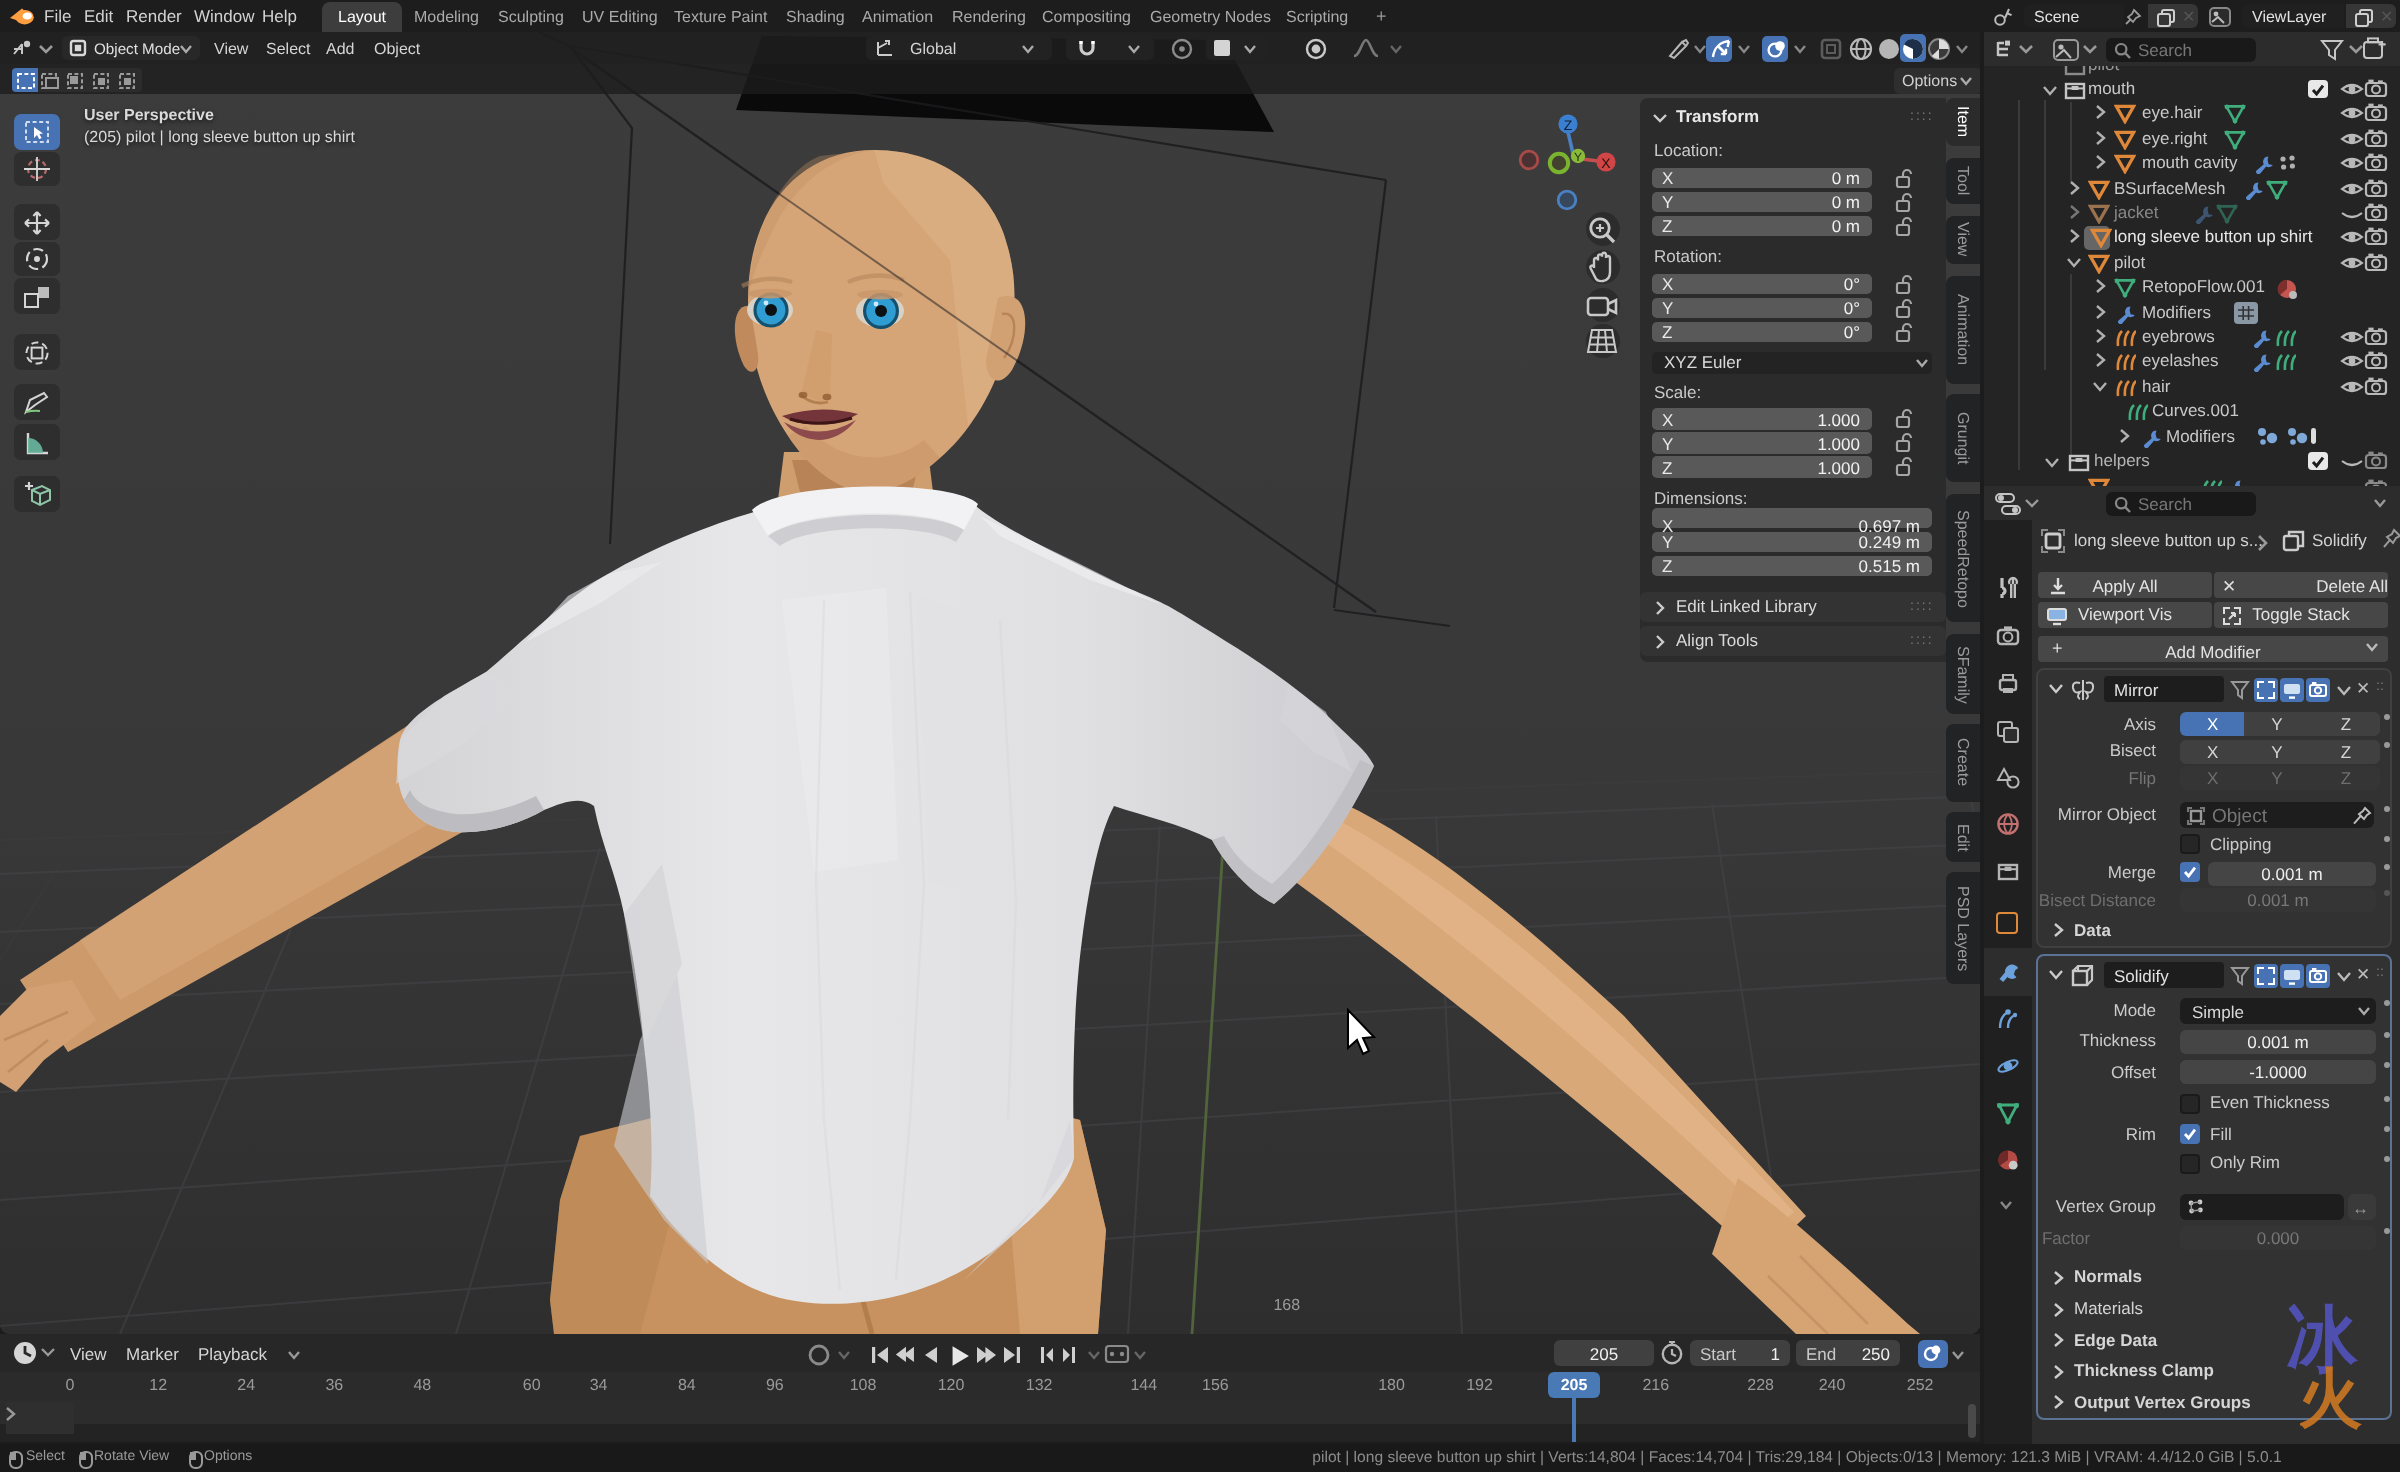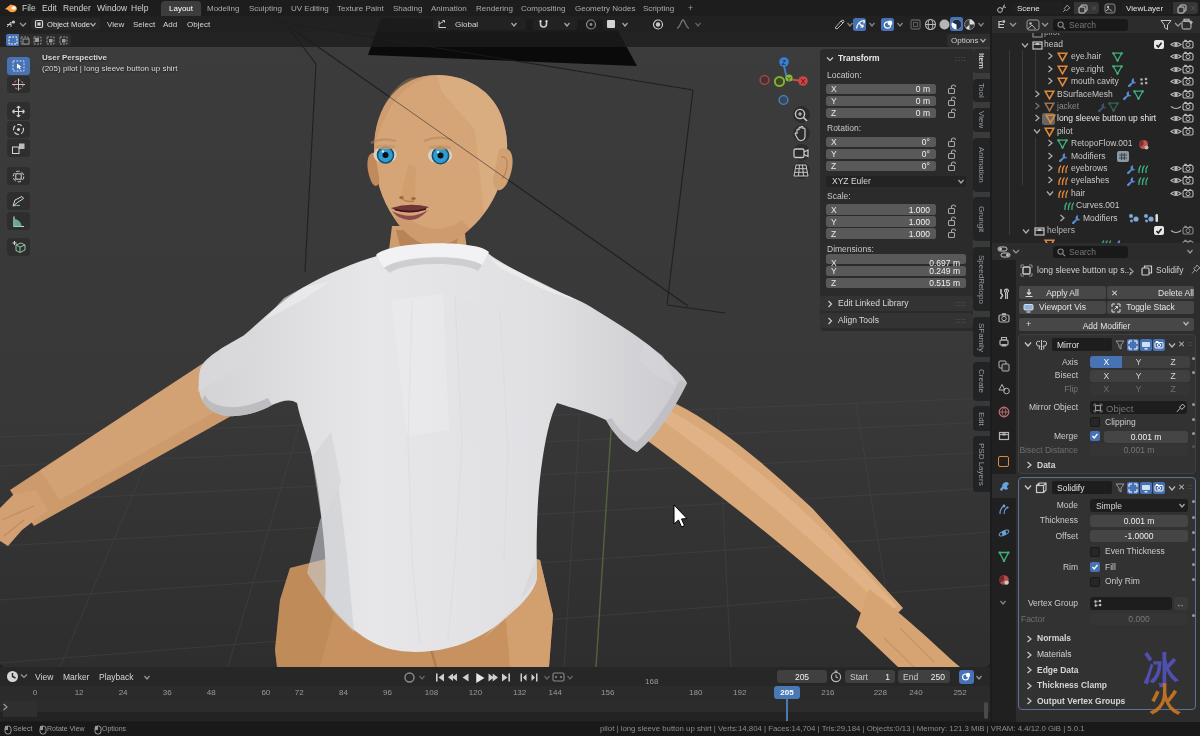--- a/index.html
+++ b/index.html
@@ -598,21 +598,21 @@
     </svg>
 <div class="abs" style="left:1044px;top:26.5px;font-size:8.5px;color:#9a9a9a">pilot</div>
 <svg class="abs" style="left:1021px;top:41.5px" width="8" height="7" viewBox="0 0 8 7">
       <path d="M1 1.5 l3 3.5 l3 -3.5" stroke="#b0b0b0" fill="none" stroke-width="1.2"></path>
     </svg>
 <svg class="abs" style="left:1032px;top:40px" width="11" height="10" viewBox="0 0 11 10">
       <rect x="1" y="2" width="9" height="7" fill="none" stroke="#c5c5c5" stroke-width="1.2"></rect>
       <path d="M1 4.2 L10 4.2" stroke="#c5c5c5"></path>
       <rect x="3.8" y="3" width="3.4" height="2" fill="#c5c5c5"></rect>
     </svg>
-<div class="abs" style="left:1044px;top:39px;font-size:8.5px;color:#c9c9c9">head</div>
+<div class="abs" style="left:1044px;top:39px;font-size:8.5px;color:#c9c9c9">mouth</div>
 <div class="abs" style="left:1154px;top:39.5px;width:9.5px;height:9.5px;background:#e8e8e8;border-radius:2px"></div>
     <svg class="abs" style="left:1155px;top:40.5px" width="8" height="8" viewBox="0 0 8 8">
       <path d="M1.5 4 L3.3 6 L6.5 1.8" stroke="#1d1d1d" fill="none" stroke-width="1.5"></path>
     </svg>
 <svg class="abs" style="left:1170px;top:40px" width="12" height="9" viewBox="0 0 12 9">
       <path d="M1 4.5 Q6 0.5 11 4.5 Q6 8.5 1 4.5 Z" fill="none" stroke="#b9b9b9" stroke-width="1.1"></path>
       <circle cx="6" cy="4.5" r="1.7" fill="#b9b9b9"></circle>
     </svg>
 <svg class="abs" style="left:1182px;top:39px" width="12" height="10" viewBox="0 0 12 10">
       <rect x="1" y="2.5" width="10" height="6.5" rx="1.4" fill="none" stroke="#b9b9b9" stroke-width="1.1"></rect>
@@ -1360,29 +1360,29 @@
 <div class="abs" style="left:827.9px;top:700px;width:1px;height:21px;background:#2e2e2e"></div>
 <div class="abs" style="left:872.0px;top:700px;width:1px;height:21px;background:#2e2e2e"></div>
 <div class="abs" style="left:916.0px;top:700px;width:1px;height:21px;background:#2e2e2e"></div>
 <div class="abs" style="left:960.1px;top:700px;width:1px;height:21px;background:#2e2e2e"></div>
 <div class="abs" style="left:20.0px;top:688px;width:30px;text-align:center;font-size:8px;color:#9a9a9a">0</div>
 <div class="abs" style="left:64.1px;top:688px;width:30px;text-align:center;font-size:8px;color:#9a9a9a">12</div>
 <div class="abs" style="left:108.1px;top:688px;width:30px;text-align:center;font-size:8px;color:#9a9a9a">24</div>
 <div class="abs" style="left:152.2px;top:688px;width:30px;text-align:center;font-size:8px;color:#9a9a9a">36</div>
 <div class="abs" style="left:196.2px;top:688px;width:30px;text-align:center;font-size:8px;color:#9a9a9a">48</div>
 <div class="abs" style="left:240.3px;top:688px;width:30px;text-align:right;font-size:8px;color:#9a9a9a">60</div>
-<div class="abs" style="left:284.3px;top:688px;width:30px;text-align:center;font-size:8px;color:#9a9a9a">72</div>
+<div class="abs" style="left:284.3px;top:688px;width:30px;text-align:center;font-size:8px;color:#9a9a9a">34</div>
 <div class="abs" style="left:328.4px;top:688px;width:30px;text-align:center;font-size:8px;color:#9a9a9a">84</div>
 <div class="abs" style="left:372.4px;top:688px;width:30px;text-align:center;font-size:8px;color:#9a9a9a">96</div>
 <div class="abs" style="left:416.5px;top:688px;width:30px;text-align:center;font-size:8px;color:#9a9a9a">108</div>
 <div class="abs" style="left:460.5px;top:688px;width:30px;text-align:center;font-size:8px;color:#9a9a9a">120</div>
 <div class="abs" style="left:504.6px;top:688px;width:30px;text-align:center;font-size:8px;color:#9a9a9a">132</div>
-<div class="abs" style="left:548.6px;top:688px;width:30px;text-align:left;font-size:8px;color:#9a9a9a">144</div>
+<div class="abs" style="left:548.6px;top:688px;width:30px;text-align:right;font-size:8px;color:#9a9a9a">144</div>
 <div class="abs" style="left:592.7px;top:688px;width:30px;text-align:center;font-size:8px;color:#9a9a9a">156</div>
-<div class="abs" style="left:636.7px;top:677px;width:30px;text-align:center;font-size:8px;color:#9a9a9a">168</div>
+<div class="abs" style="left:636.7px;top:648px;width:30px;font-size:8px;color:#9a9a9a">168</div>
 <div class="abs" style="left:680.8px;top:688px;width:30px;text-align:center;font-size:8px;color:#9a9a9a">180</div>
 <div class="abs" style="left:724.8px;top:688px;width:30px;text-align:center;font-size:8px;color:#9a9a9a">192</div>
 <div class="abs" style="left:768.9px;top:688px;width:30px;text-align:center;font-size:8px;color:#9a9a9a">204</div>
 <div class="abs" style="left:812.9px;top:688px;width:30px;text-align:center;font-size:8px;color:#9a9a9a">216</div>
 <div class="abs" style="left:857.0px;top:688px;width:30px;text-align:right;font-size:8px;color:#9a9a9a">228</div>
 <div class="abs" style="left:901.0px;top:688px;width:30px;text-align:center;font-size:8px;color:#9a9a9a">240</div>
 <div class="abs" style="left:945.1px;top:688px;width:30px;text-align:center;font-size:8px;color:#9a9a9a">252</div>
 <div class="abs" style="left:0px;top:700px;width:990px;height:12px;background:#2c2c2c"></div>
     <div class="abs" style="left:0px;top:712px;width:990px;height:9px;background:#232324"></div>
     <div class="abs" style="left:3px;top:701px;width:34px;height:16px;background:#2f2f30"></div>
@@ -1401,15 +1401,15 @@
 <svg class="abs" style="left:39px;top:724.5px" width="8" height="10" viewBox="0 0 8 10">
       <rect x="1" y="1" width="6" height="8" rx="2.6" fill="none" stroke="#999" stroke-width="1"></rect>
       <rect x="1" y="1" width="3" height="4" fill="#999"></rect>
     </svg>
 <div class="abs" style="left:47px;top:724.5px;font-size:7px;color:#9a9a9a">Rotate View</div>
 <svg class="abs" style="left:94px;top:724.5px" width="8" height="10" viewBox="0 0 8 10">
       <rect x="1" y="1" width="6" height="8" rx="2.6" fill="none" stroke="#999" stroke-width="1"></rect>
       <rect x="1" y="1" width="3" height="4" fill="#999"></rect>
     </svg>
 <div class="abs" style="left:102px;top:724.5px;font-size:7px;color:#9a9a9a">Options</div>
-<div class="abs" style="left:600px;top:724px;width:597px;text-align:left;font-size:7.8px;color:#8c8c8c">pilot | long sleeve button up shirt | Verts:14,804 | Faces:14,704 | Tris:29,184 | Objects:0/13 | Memory: 121.3 MiB | VRAM: 4.4/12.0 GiB | 5.0.1</div>
+<div class="abs" style="left:600px;top:724px;width:597px;text-align:center;font-size:7.8px;color:#8c8c8c">pilot | long sleeve button up shirt | Verts:14,804 | Faces:14,704 | Tris:29,184 | Objects:0/13 | Memory: 121.3 MiB | VRAM: 4.4/12.0 GiB | 5.0.1</div>
 
 </div>
 
 </body></html>

